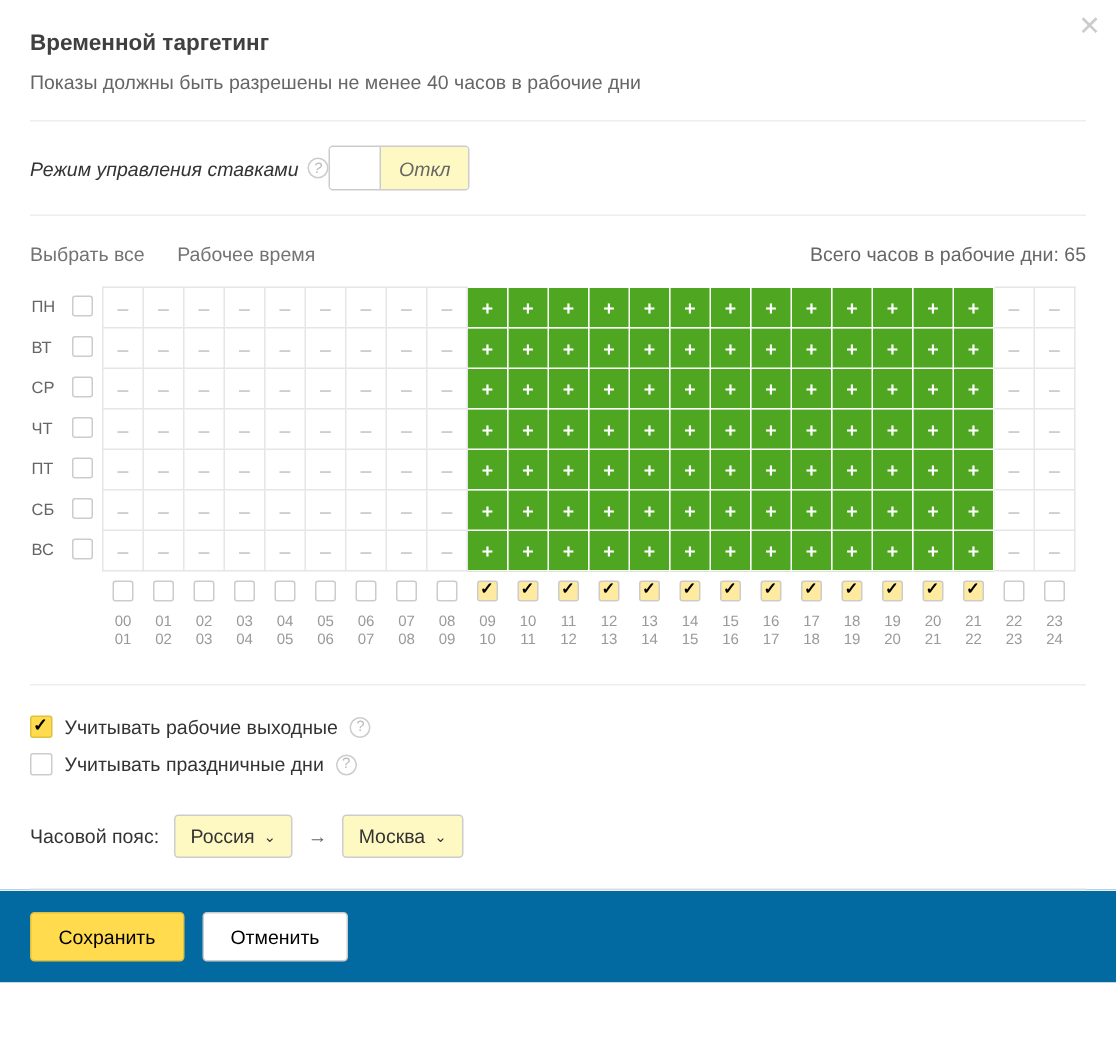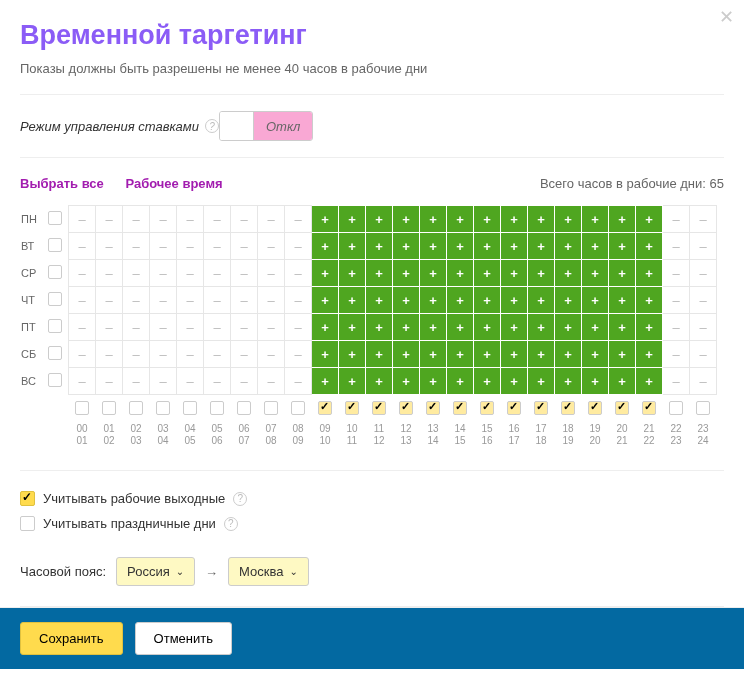--- a/index.html
+++ b/index.html
@@ -6,32 +6,32 @@
   body {
     margin: 0;
     font-family: Arial, Helvetica, sans-serif;
     font-size: 13px;
     color: #333;
     background: #fff;
     width: 744px;
   }
   .modal { padding: 16px 20px 0 20px; position: relative; }
   .close-icon { position: absolute; top: 8px; right: 10px; color: #ccc; cursor: pointer; font-size: 18px; line-height: 1; }
-  h1 { font-size: 27px; font-weight: 700; margin: 4px 0 10px 0; color: #8b5cf6; }
+  h1 { font-size: 15px; font-weight: 700; margin: 4px 0 10px 0; color: #404040; }
   .subtitle { color: #666; margin-bottom: 18px; }
   hr { border: none; border-top: 1px solid #eee; margin: 0; }
   .row { display: flex; align-items: center; }
   .mode-row { padding: 16px 0; gap: 0; font-style: italic; }
   .mode-label { display: flex; align-items: center; gap: 6px; }
   .help-icon { color: #bbb; font-size: 12px; cursor: pointer; border: 1px solid #ccc; border-radius: 50%; width: 14px; height: 14px; display: inline-flex; align-items: center; justify-content: center; font-size: 10px; }
   .toggle { display: flex; align-items: center; border: 1px solid #ccc; border-radius: 3px; overflow: hidden; height: 30px; }
   .toggle-thumb { width: 34px; height: 100%; border-right: 1px solid #ccc; background: #fff; }
-  .toggle-label { padding: 0 12px; color: #666; background: #f9a8d4; height: 100%; display: flex; align-items: center; }
+  .toggle-label { padding: 0 12px; color: #666; background: #fef9c3; height: 100%; display: flex; align-items: center; }
   .links-row { display: flex; justify-content: space-between; align-items: center; padding: 18px 0 14px 0; }
-  .link { color: #a21caf; cursor: pointer; margin-right: 18px; font-weight: bold; }
+  .link { color: #737373; cursor: pointer; margin-right: 18px; }
   .total { color: #666; }
   .grid { border-collapse: collapse; }
   .day-label { width: 28px; font-size: 11px; color: #666; text-align: left; padding-right: 4px; }
   .day-check, .hour-check { width: 14px; height: 14px; border: 1px solid #ccc; border-radius: 2px; background: #fff; display: inline-block; }
   .hour-check.checked { background: #ffeba0; position: relative; }
   .hour-check.checked::after { content: "✓"; color: #000; font-size: 11px; position: absolute; top: -2px; left: 1px; font-weight: bold; }
   .day-check-cell { padding: 0 6px 0 0; }
   .cell { width: 27px; height: 27px; border: 1px solid #e6e6e6; text-align: center; vertical-align: middle; font-size: 13px; color: #bbb; cursor: pointer; }
   .cell.on { background: #4fa620; color: #fff; font-weight: bold; border-color: #fff; }
   .cell.off { background: #fff; }

